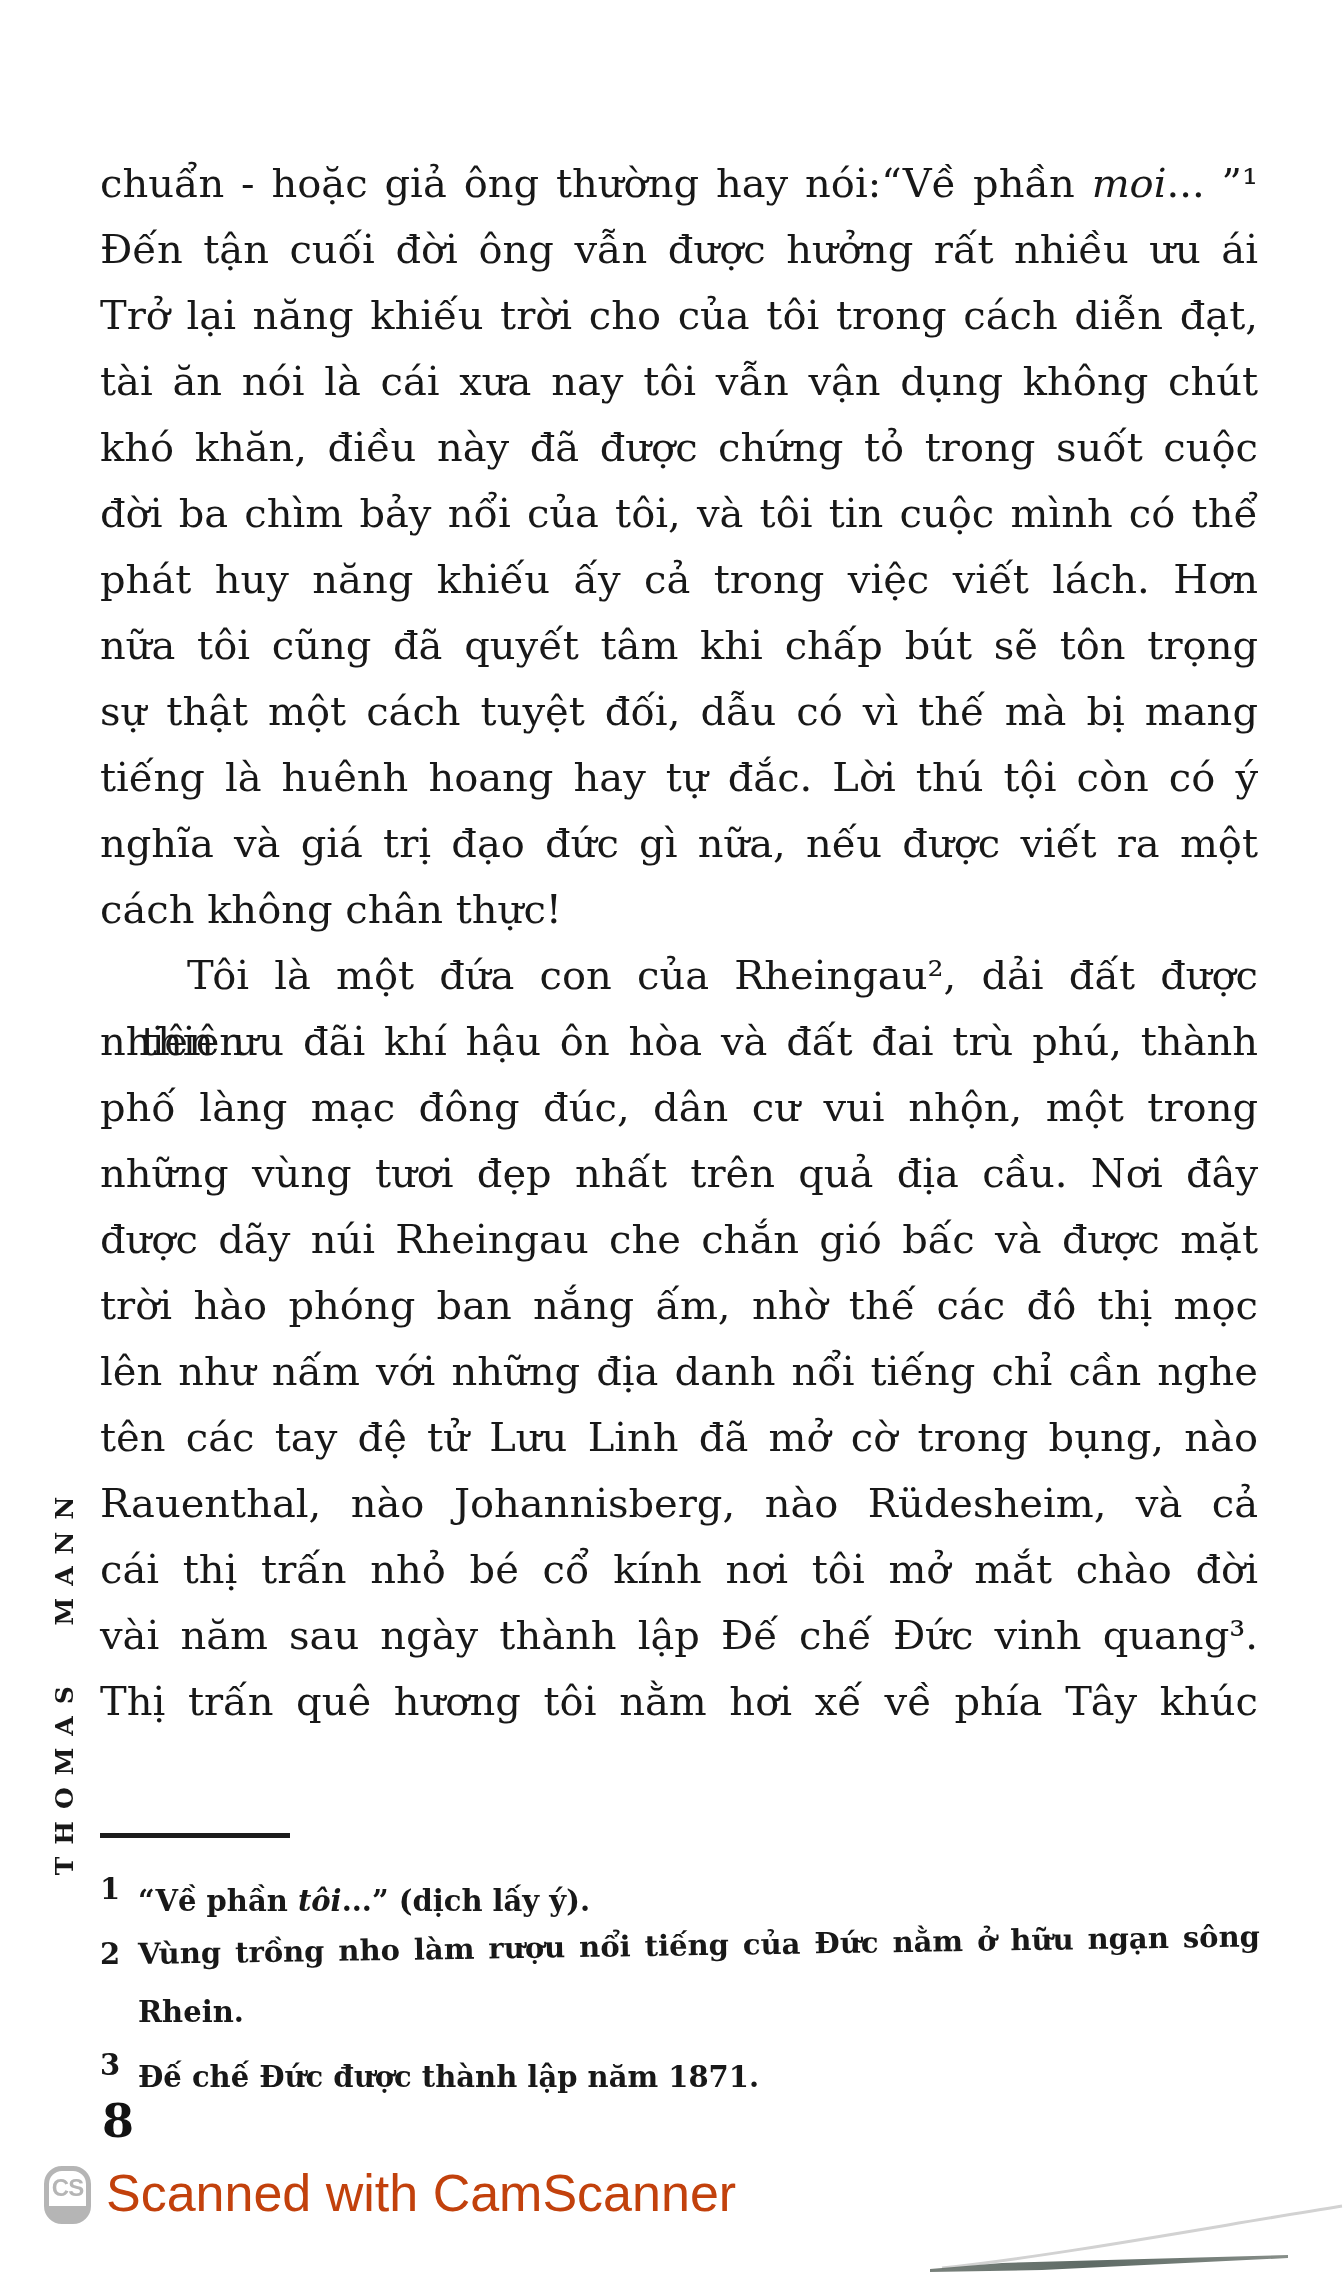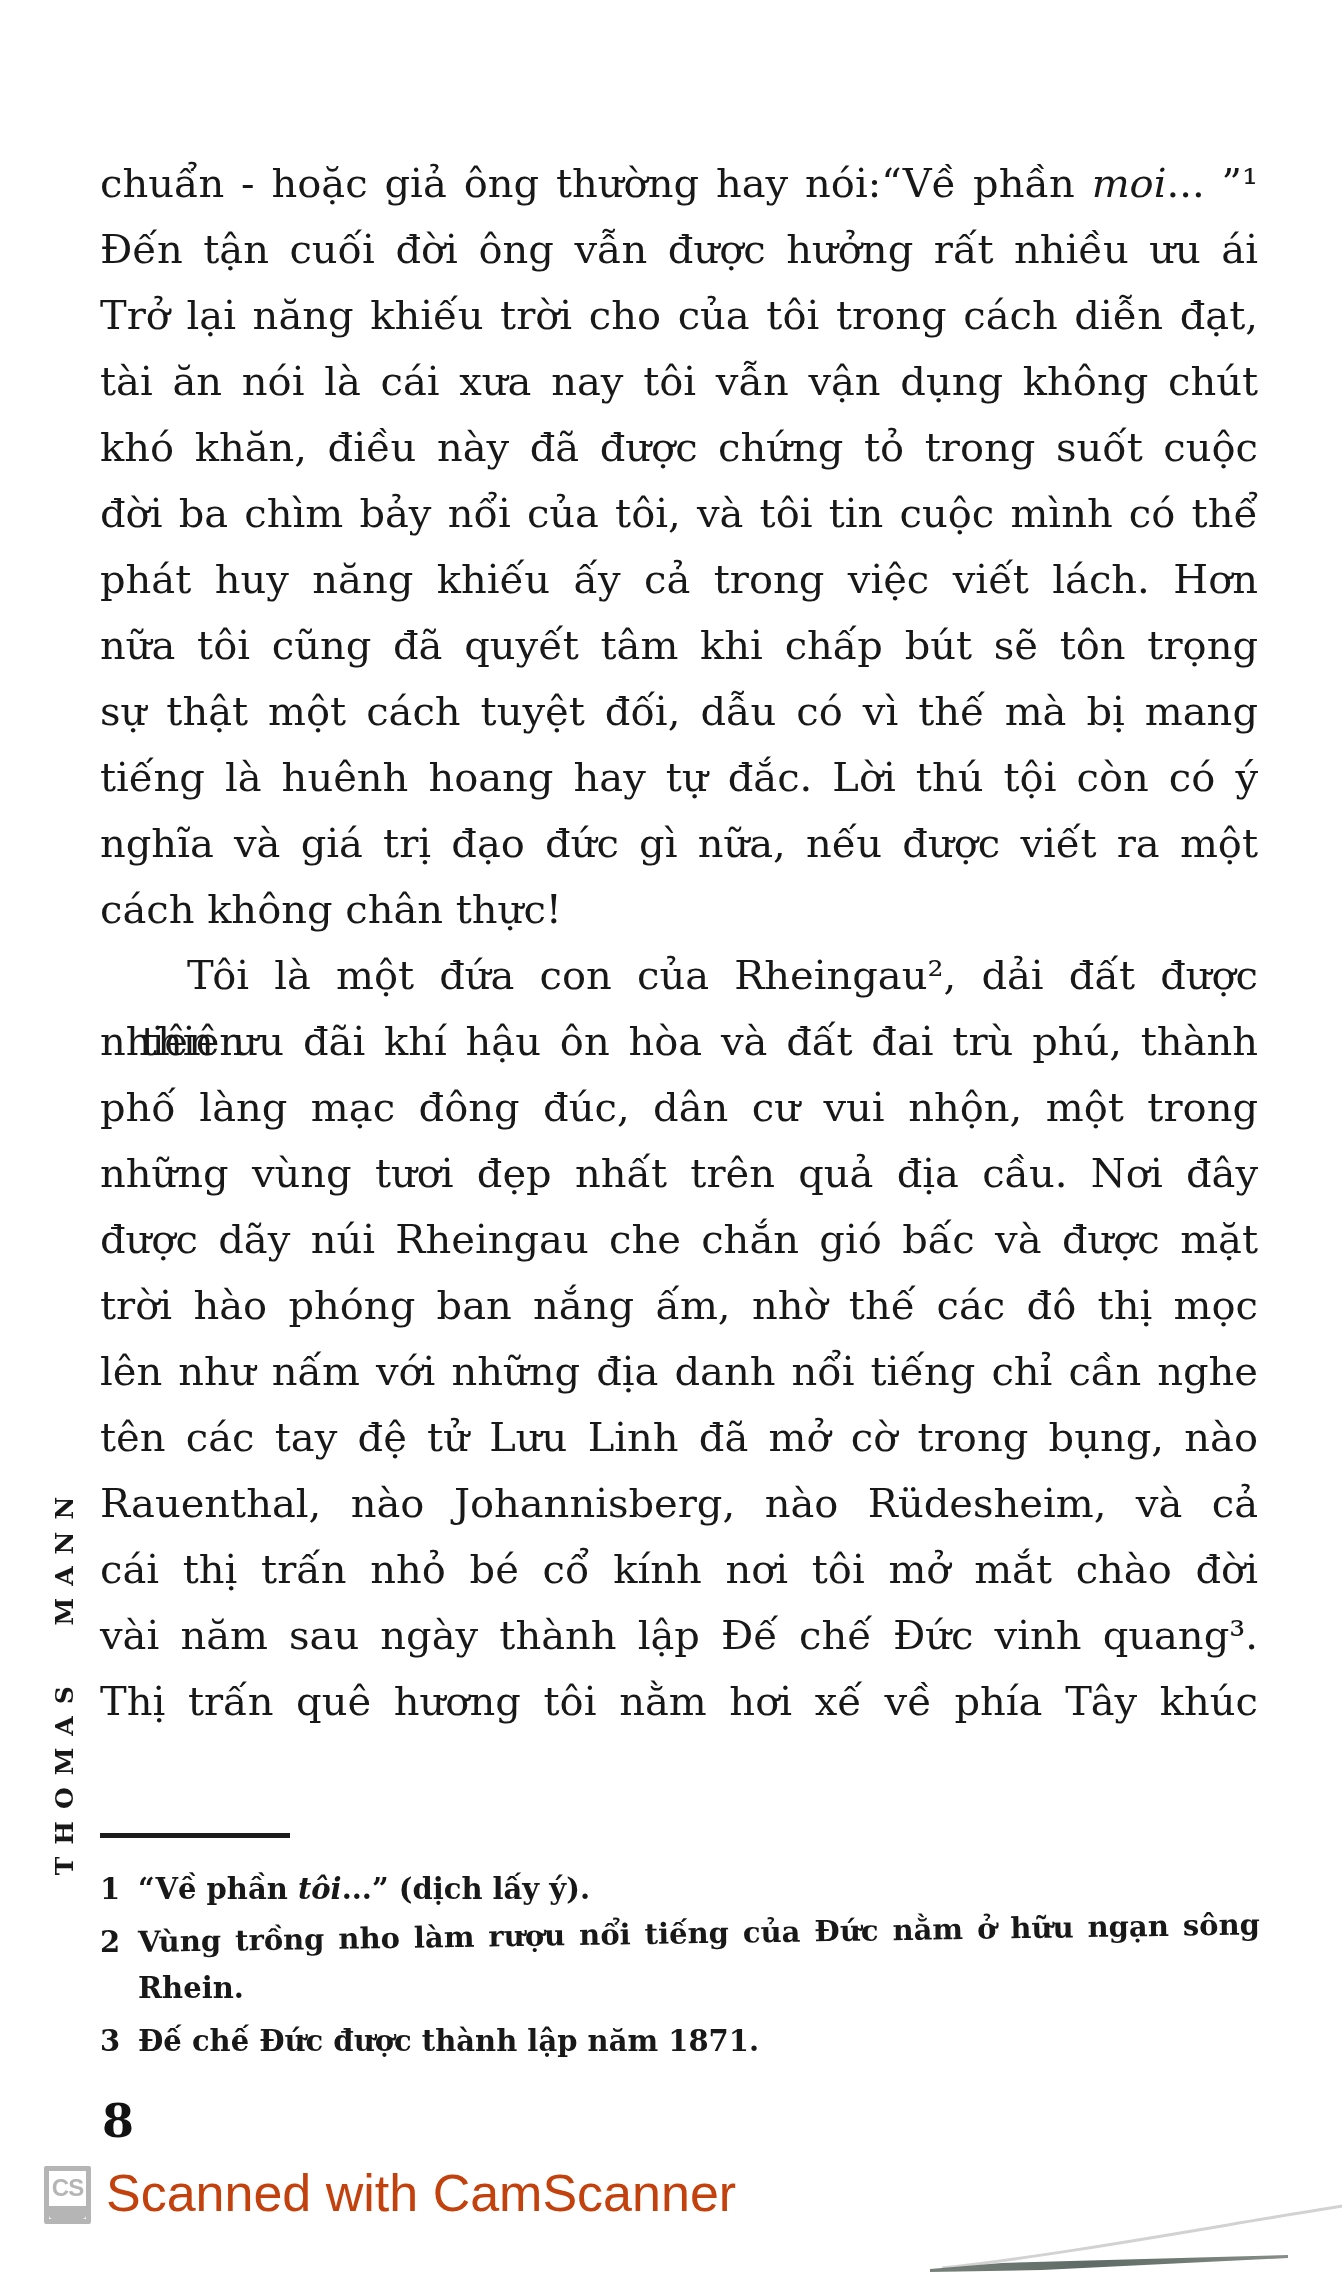--- a/index.html
+++ b/index.html
@@ -28,21 +28,21 @@
   
   .footnotes {
     position:absolute; left:100px; top:1866px; width:1160px;
     font-size:29px; line-height:46px; font-weight:600;
     list-style:none; margin:0; padding:0;
   }
   .footnote { display:flex; gap:14px; margin-bottom:7px; }
   .fn-num { width:24px; flex:none; }
   .fn-text { flex:1; }
   .fn-line { text-align:justify; text-align-last:justify; }
-  .fn-line.end { text-align-last:left; }
+  .fn-line.end { text-align-last:left;margin-top:12px; }
   .footnote:nth-child(2) .fn-line:first-child {
     transform:rotate(-0.9deg); transform-origin:left center;
   }
 
   
   .author-vert {
     position:absolute; left:-146px; top:1660px; width:432px; height:40px;
     transform:rotate(-90deg);
     text-align:center;
     font-size:25px; font-weight:700;
@@ -50,21 +50,21 @@
     color:#181818;
     white-space:nowrap;
   }
 
   
   .page-num { position:absolute; left:102px; top:2094px; font-size:46px; font-weight:600; color:#121212; }
 
   
   .cs-logo {
     position:absolute; left:44px; top:2166px; width:47px; height:58px;
-    border:5px solid #b5b5b5; border-radius:2px; box-sizing:border-box;
+    border:5px solid #b5b5b5; border-radius:18px; box-sizing:border-box;
     background:#ffffff;
   }
   .cs-text {
     font-family:"Liberation Sans", sans-serif; font-weight:700;
     font-size:24px; color:#b5b5b5; text-align:center;
     margin-top:3px; letter-spacing:-1px;
   }
   .cs-bar {
     position:absolute; left:0; right:0; bottom:0; height:13px;
     background:#b5b5b5; border-radius:0 0 4px 4px;

